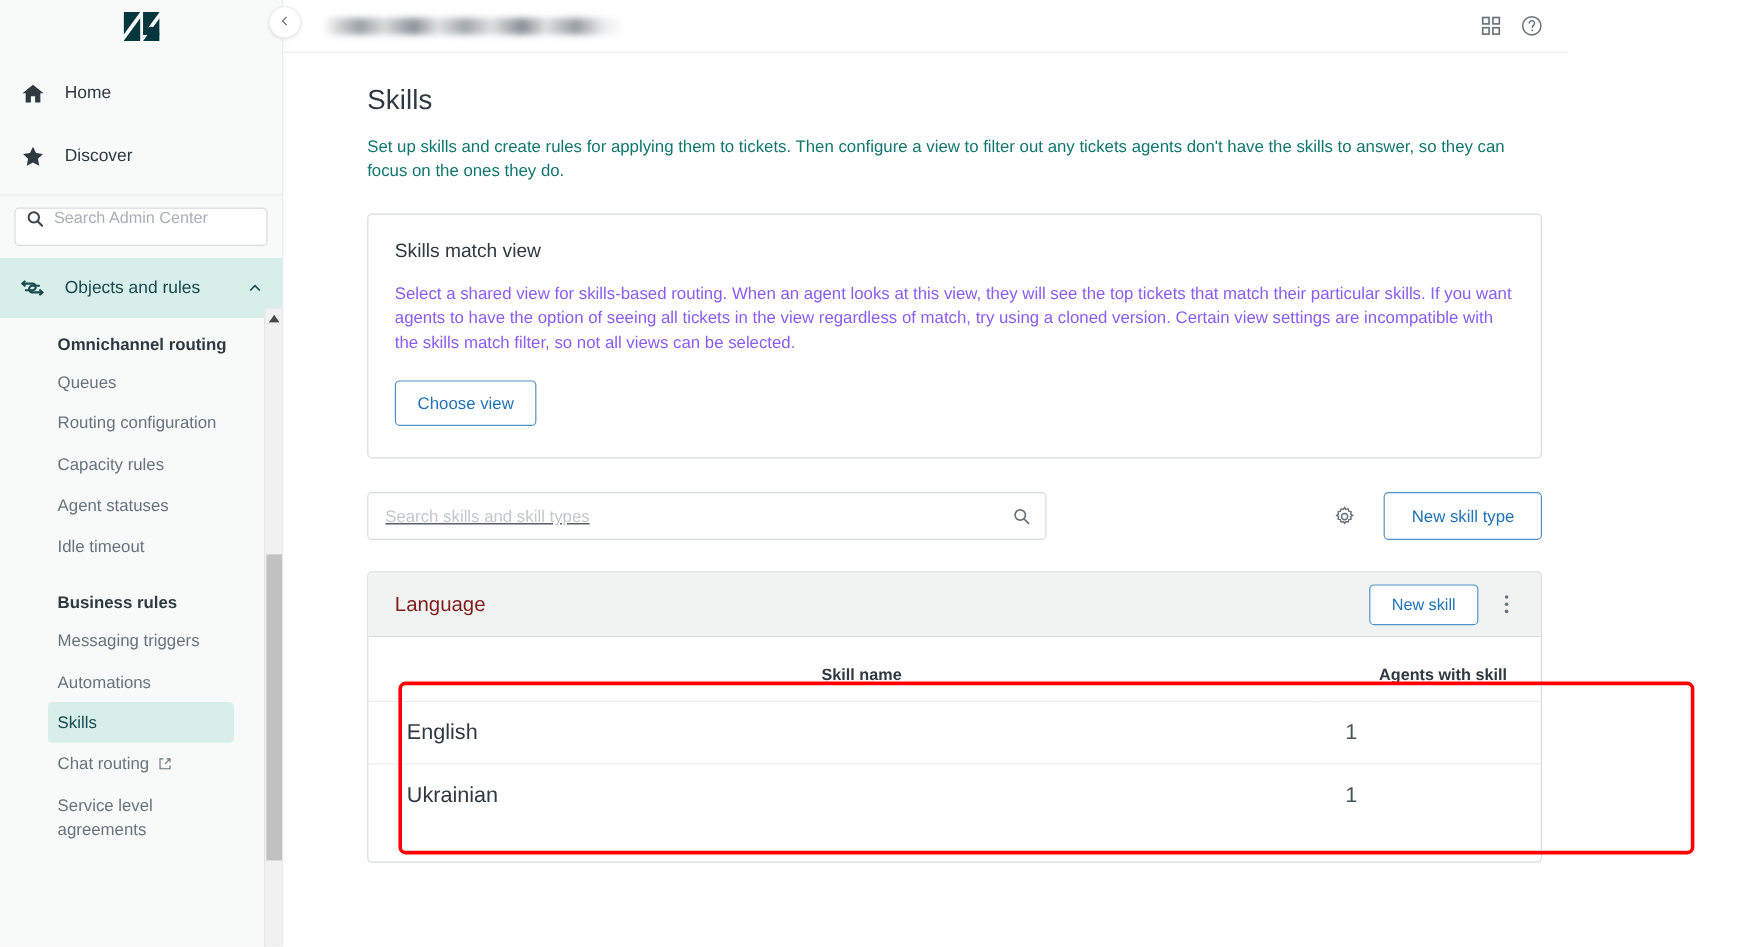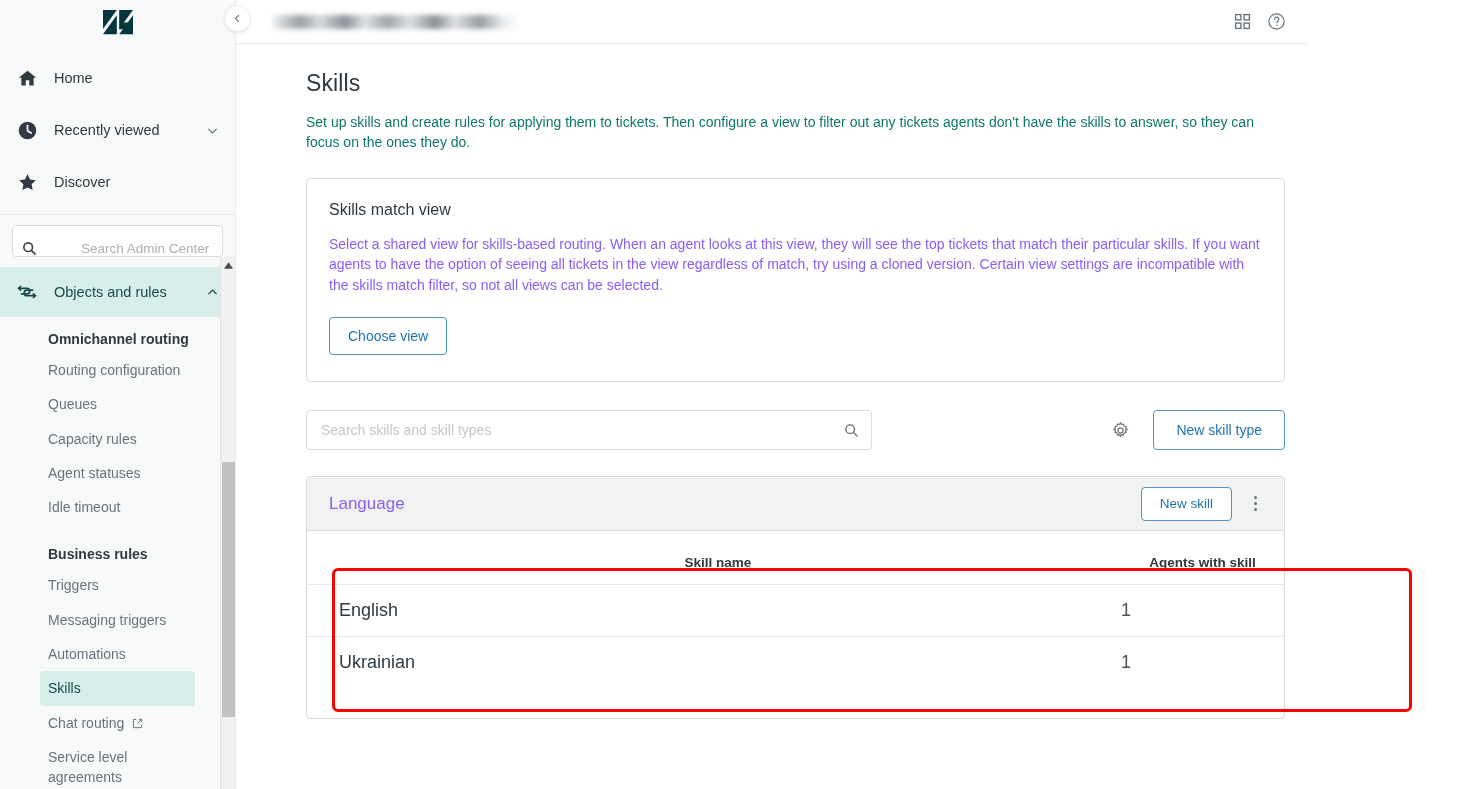--- a/index.html
+++ b/index.html
@@ -54,27 +54,26 @@
     color: #2f3941;
     margin-right: 16px;
   }
   .nav-row .nav-label { font-size: 14.5px; color: #2f3941; flex: 1; }
   .nav-row .nav-chevron { width: 14px; height: 14px; color: #68737d; display:flex;align-items:center;justify-content:center;}
 
   .nav-divider { height: 1px; background: #e9ebed; margin: 6px 0 0 0; }
 
   .search-wrap { padding: 10px 12px 10px 12px; }
   .search-box {
-    display: flex; align-items: flex-end;
+    display: flex; align-items: flex-start;
     height: 32px;
     border: 1px solid #d8dcde;
     border-radius: 4px;
     background: #ffffff;
     padding: 0 8px;
-    gap: 36px;
   }
   .search-box .s-ico { width: 16px; height: 16px; color: #68737d; margin-right: 8px; flex:0 0 16px; display:flex;align-items:center;justify-content:center;}
   .search-box input {
     border: 0; outline: 0; font-size: 13.5px; width: 100%;
     font-family: "Liberation Sans", sans-serif;
     color: #2f3941; background: transparent;
   }
   .search-box input::placeholder { color: #a9b0b5; }
 
   .section-header {
@@ -269,20 +268,21 @@
     border-radius: 4px;
     display: flex; align-items: center;
     padding: 0 12px 0 14px;
     background: #fff;
   }
   .skill-search input {
     flex: 1; border: 0; outline: 0;
     font-size: 14px; color: #2f3941;
     font-family: "Liberation Sans", sans-serif;
     background: transparent;
+    text-decoration: underline;
   }
   .skill-search input::placeholder { color: #c2c8cc; }
   .skill-search .sico { color: #68737d; width:16px;height:16px;display:flex;align-items:center;justify-content:center;}
 
   .toolbar-spacer { flex: 1; }
   .gear-btn {
     width: 34px; height: 34px;
     display:flex;align-items:center;justify-content:center;
     color:#68737d; cursor:pointer; margin-right: 16px;
   }
@@ -297,21 +297,21 @@
   }
   .skill-card-head {
     height: 54px;
     background: #f1f3f3;
     border-bottom: 1px solid #d8dcde;
     border-radius: 4px 4px 0 0;
     display: flex;
     align-items: center;
     padding: 0 14px 0 22px;
   }
-  .skill-card-title { font-size: 17px; color: #8b5cf6; flex: 1; }
+  .skill-card-title { font-size: 17px; color: #7f1d1d; flex: 1; }
   .btn-newskill { height: 34px; padding: 13px 18px; font-size: 13.5px; }
   .kebab {
     width: 30px; height: 34px;
     display:flex;align-items:center;justify-content:center;
     color:#68737d; cursor:pointer; margin-left: 8px;
   }
   .kebab .dot { width:3px;height:3px;border-radius:50%;background:#68737d;margin:1.5px 0; }
 
   table.skills-table { width: 100%; border-collapse: collapse; }
   table.skills-table th {
@@ -366,34 +366,20 @@
     <div class="nav-top">
       <div class="nav-row">
         <span class="nav-ico">
           <svg width="21" height="21" viewBox="0 0 24 24" fill="#2f3941">
               <path d="M12 3L2 11h3v9h5v-6h4v6h5v-9h3L12 3z"></path>
             </svg>
         </span>
         <span class="nav-label">Home</span>
       </div>
 
-      <div class="nav-row">
-        <span class="nav-ico">
-          <svg width="21" height="21" viewBox="0 0 24 24" fill="#2f3941">
-              <circle cx="12" cy="12" r="10"></circle>
-              <path d="M12 6v6.4l4.2 2.5" stroke="#f8f9f9" stroke-width="2" fill="none" stroke-linecap="round"></path>
-            </svg>
-        </span>
-        <span class="nav-label">Recently viewed</span>
-        <span class="nav-chevron">
-          <svg width="13" height="13" viewBox="0 0 16 16" fill="none" stroke="#68737d" stroke-width="1.6">
-              <path d="M3 6l5 5 5-5"></path>
-            </svg>
-        </span>
-      </div>
 
       <div class="nav-row">
         <span class="nav-ico">
           <svg width="21" height="21" viewBox="0 0 24 24" fill="#2f3941">
               <path d="M12 2.5l2.9 6.1 6.6.9-4.8 4.6 1.2 6.6L12 17.6 6.1 20.7l1.2-6.6-4.8-4.6 6.6-.9z"></path>
             </svg>
         </span>
         <span class="nav-label">Discover</span>
       </div>
     </div>
@@ -424,30 +410,29 @@
       <span class="sec-label">Objects and rules</span>
       <span class="sec-chevron">
         <svg width="13" height="13" viewBox="0 0 16 16" fill="none" stroke="#17494d" stroke-width="1.6">
             <path d="M3 10l5-5 5 5"></path>
           </svg>
       </span>
     </div>
 
     <div class="sub-scroll">
       <div class="group-title first">Omnichannel routing</div>
+      <div class="sub-item">Queues</div>
       <div class="sub-item">Routing configuration</div>
-      <div class="sub-item">Queues</div>
       <div class="sub-item">Capacity rules</div>
       <div class="sub-item">Agent statuses</div>
       <div class="sub-item">Idle timeout</div>
 
       <div class="group-gap"></div>
 
       <div class="group-title">Business rules</div>
-      <div class="sub-item">Triggers</div>
       <div class="sub-item">Messaging triggers</div>
       <div class="sub-item">Automations</div>
       <div class="sub-item active">Skills</div>
       <div class="sub-item">
         <span>Chat routing</span>
         <span class="ext-ico">
           <svg width="11" height="11" viewBox="0 0 16 16" fill="none" stroke="#68737d" stroke-width="1.4">
               <path d="M6 2H2v12h12v-4"></path>
               <path d="M10 2h4v4"></path>
               <path d="M14 2L8 8"></path>

